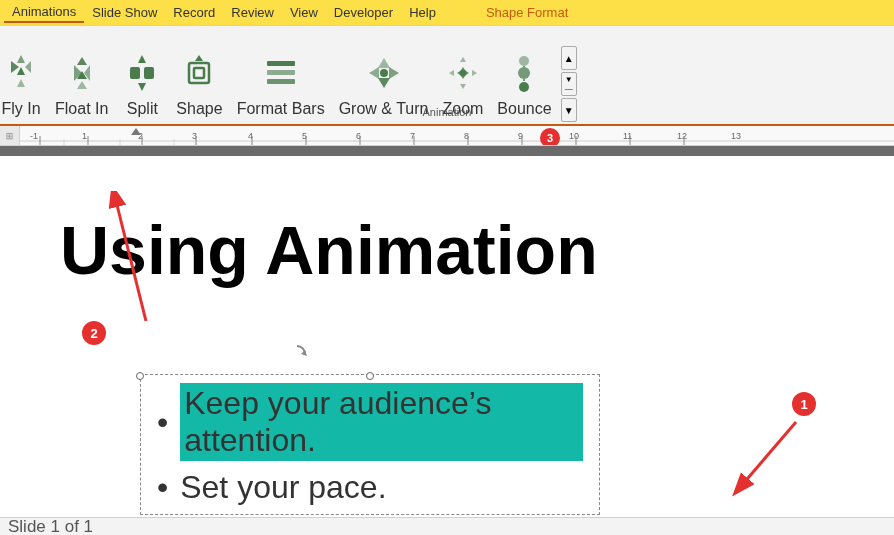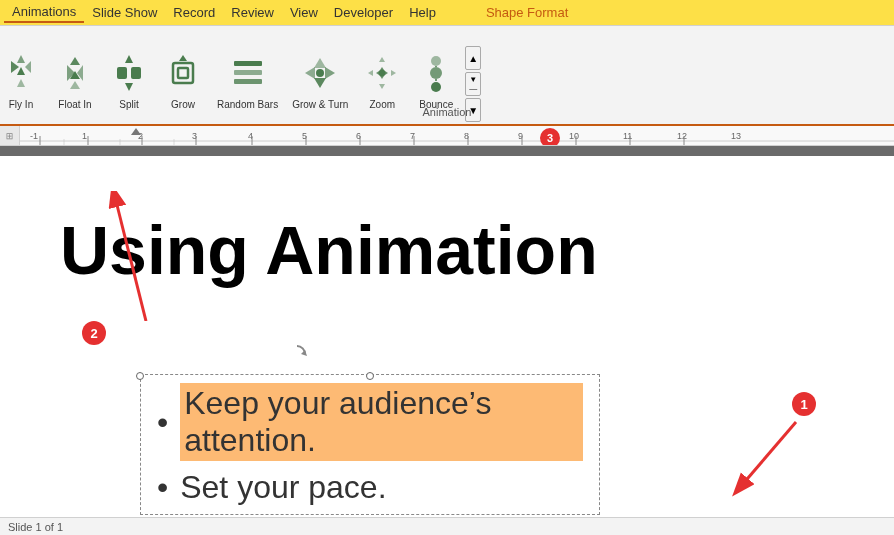--- a/index.html
+++ b/index.html
@@ -52,21 +52,21 @@
     .ribbon-btn .icon-area {
       width: 40px;
       height: 48px;
       display: flex;
       align-items: center;
       justify-content: center;
       margin-bottom: 2px;
     }
 
     .ribbon-btn .label {
-      font-size: 10px;
+      font-size: 16px;
       line-height: 1.2;
       color: #333;
     }
 
     
     .ribbon-scroll {
       display: flex;
       flex-direction: column;
       height: 80px;
       justify-content: space-between;
@@ -150,21 +150,21 @@
     }
 
     
     .status-bar {
       height: 18px;
       background: #f3f3f3;
       border-top: 1px solid #d0d0d0;
       display: flex;
       align-items: center;
       padding: 0 8px;
-      font-size: 11px;
+      font-size: 17px;
       color: #555;
     }
     .arrow-circle {
       width: 24px;
       height: 24px;
       border-radius: 50%;
       background: #e53030;
       color: white;
       font-size: 13px;
       font-weight: bold;
@@ -242,35 +242,35 @@
   <div class="ribbon-btn">
     <div class="icon-area">
       <svg width="36" height="40" viewBox="0 0 36 40">
         <g fill="none" stroke="#4a7c4e" stroke-width="2.5">
           <rect x="8" y="10" width="20" height="20" rx="2"></rect>
           <rect x="13" y="15" width="10" height="10" rx="1"></rect>
         </g>
         <polygon points="18,2 22,8 14,8" fill="#4a7c4e"></polygon>
       </svg>
     </div>
-    <span class="label">Grow</span>
+    <span class="label">Shape</span>
   </div>
 
 
   <div class="ribbon-btn" style="min-width:60px;">
     <div class="icon-area">
       <svg width="40" height="40" viewBox="0 0 40 40">
         <g fill="#4a7c4e">
           <rect x="6" y="8" width="28" height="5" rx="1"></rect>
           <rect x="6" y="17" width="28" height="5" rx="1" fill-opacity="0.6"></rect>
           <rect x="6" y="26" width="28" height="5" rx="1" fill-opacity="0.8"></rect>
         </g>
       </svg>
     </div>
-    <span class="label">Random Bars</span>
+    <span class="label">Format Bars</span>
   </div>
 
   <div class="ribbon-btn" style="min-width:58px;">
     <div class="icon-area">
       <svg width="40" height="40" viewBox="0 0 40 40">
         <g fill="#4a7c4e">
           <polygon points="20,5 26,15 14,15" opacity="0.5"></polygon>
           <polygon points="20,5 26,15 14,15" transform="rotate(90,20,20)" opacity="0.7"></polygon>
           <polygon points="20,5 26,15 14,15" transform="rotate(180,20,20)" opacity="0.9"></polygon>
           <polygon points="20,5 26,15 14,15" transform="rotate(270,20,20)" opacity="0.6"></polygon>
@@ -392,21 +392,21 @@
         </svg>
       </div>
 
       <div style="position:absolute;top:-2px;left:-4px;width:8px;height:8px;border-radius:50%;background:white;border:1px solid #666;"></div>
       <div style="position:absolute;top:-2px;left:calc(460px/2 - 4px);width:8px;height:8px;border-radius:50%;background:white;border:1px solid #666;"></div>
 
       <div style="border:1px dashed #888;padding:8px 16px;width:460px;">
 
         <div style="display:flex;align-items:center;font-size:32px;color:#333;font-family:Arial;margin-bottom:8px;">
           <span style="margin-right:12px;">•</span>
-          <span style="background:#fdba74;padding:2px 4px;">Keep your audience’s attention.</span>
+          <span style="background:#14b8a6;padding:2px 4px;">Keep your audience’s attention.</span>
         </div>
 
         <div style="display:flex;align-items:center;font-size:32px;color:#333;font-family:Arial;">
           <span style="margin-right:12px;">•</span>
           <span>Set your pace.</span>
         </div>
       </div>
     </div>
   </div>
 

